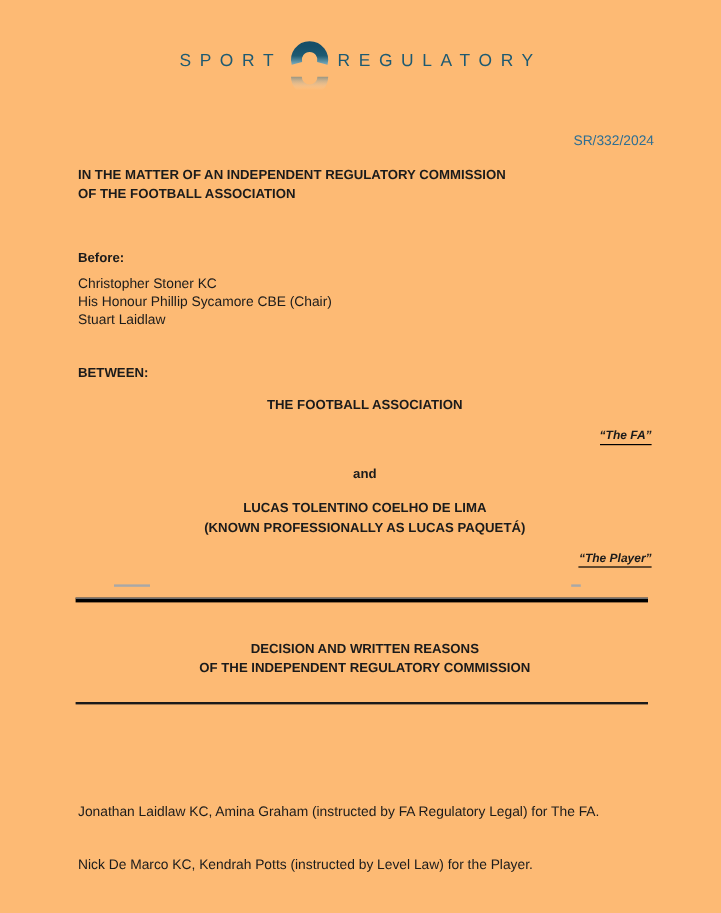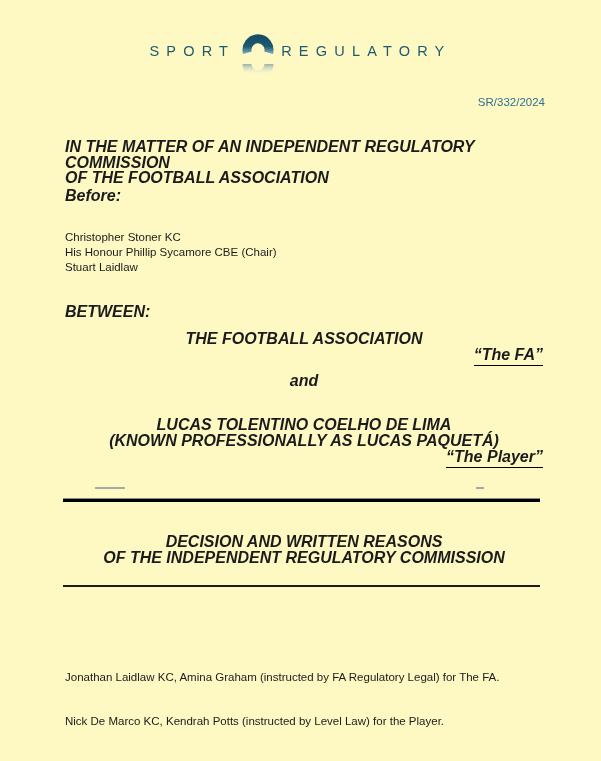--- a/index.html
+++ b/index.html
@@ -1,52 +1,53 @@
 <!DOCTYPE html>
 <html><head>
 <meta charset="utf-8">
 <style>
   html,body{margin:0;padding:0;background:#ffffff;}
   .page{
     position:relative;
     width:601px;height:761px;
-    background:#fef9c3;
+    background:#fdba74;
     font-family:"Liberation Sans", sans-serif;
     color:#1b1b1b;
     overflow:hidden;
   }
   
   .logo{
     position:absolute;top:36px;left:0;right:0;
     display:flex;justify-content:center;align-items:flex-start;
   }
   .logo .word{
     font-size:14.5px;font-weight:400;
     letter-spacing:7.2px;
     color:#1d5a72;
     line-height:30px;
     white-space:nowrap;
   }
   .logo .ring{width:46px;height:46px;margin-top:-2px;flex:0 0 auto;}
   
   .ref{
-    position:absolute;top:96px;left:65px;width:480px;
+    position:absolute;top:112px;left:65px;width:480px;
     text-align:right;font-size:11.5px;color:#2e6f93;
   }
   
   .blk{position:absolute;left:65px;width:478px;}
-  .h{font-size:16px;font-weight:bold;line-height:15.5px;font-style:italic;}
+  .h{font-size:11px;font-weight:bold;line-height:15.5px;}
   .body{font-size:11.5px;line-height:15px;}
   .center{text-align:center;}
   .right{text-align:right;}
   .desig{
     display:inline-block;
-    font-size:16px;font-weight:bold;font-style:italic;
+    font-size:10px;font-weight:bold;font-style:italic;
     border-bottom:1.6px solid #000;
     padding-bottom:1px;
+    margin-top:12px;
   }
   
   .dash{position:absolute;height:2px;background:#a8a8a8;}
   .dash.left{top:487px;left:95px;width:30px;}
   .dash.right{top:487px;left:476px;width:8px;}
   .rule-thick{position:absolute;top:498px;left:63px;width:477px;height:3px;background:#000;border-top:1px solid #8a8a8a;}
   .rule-thin{position:absolute;top:585px;left:63px;width:477px;height:1.6px;background:#1a1a1a;}
 </style>
 </head>
 <body>
@@ -75,36 +76,36 @@
     <span class="word">REGULATORY</span>
   </div>
 
   <div class="ref">SR/332/2024</div>
 
   <div class="blk h" style="top:139px;">
     <div>IN THE MATTER OF AN INDEPENDENT REGULATORY COMMISSION</div>
     <div>OF THE FOOTBALL ASSOCIATION</div>
   </div>
 
-  <div class="blk h" style="top:188px;">Before:</div>
+  <div class="blk h" style="top:208px;">Before:</div>
 
   <div class="blk body" style="top:230px;">
     <div>Christopher Stoner KC</div>
     <div>His Honour Phillip Sycamore CBE (Chair)</div>
     <div>Stuart Laidlaw</div>
   </div>
 
   <div class="blk h" style="top:304px;">BETWEEN:</div>
 
   <div class="blk h center" style="top:331px;">THE FOOTBALL ASSOCIATION</div>
   <div class="blk right" style="top:346px;">
     <span class="desig">“The FA”</span>
   </div>
 
-  <div class="blk h center" style="top:373px;">and</div>
+  <div class="blk h center" style="top:388px;">and</div>
 
   <div class="blk h center" style="top:417px;text-align:center;">
     <div>LUCAS TOLENTINO COELHO DE LIMA</div>
     <div>(KNOWN PROFESSIONALLY AS LUCAS PAQUETÁ)</div>
   </div>
   <div class="blk right" style="top:448px;">
     <span class="desig">“The Player”</span>
   </div>
 
   <div class="dash left"></div>

